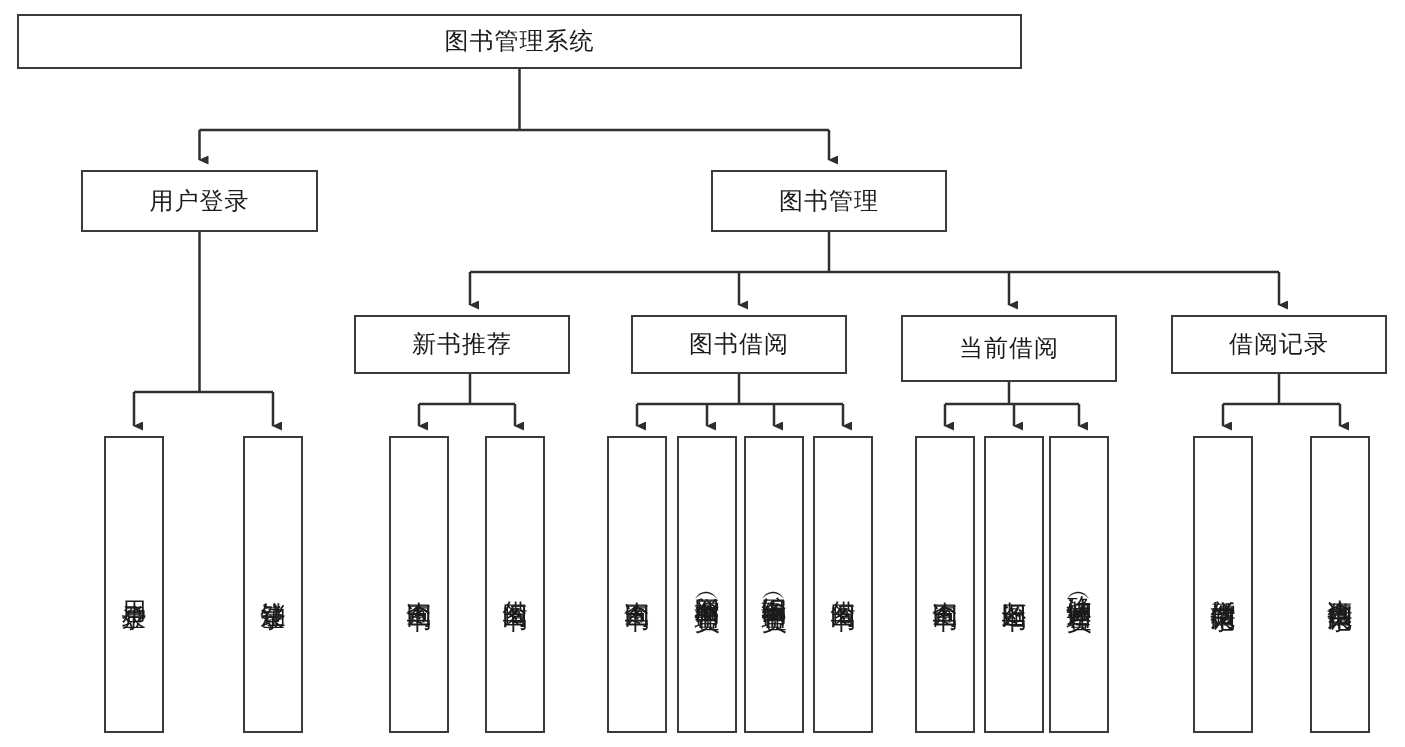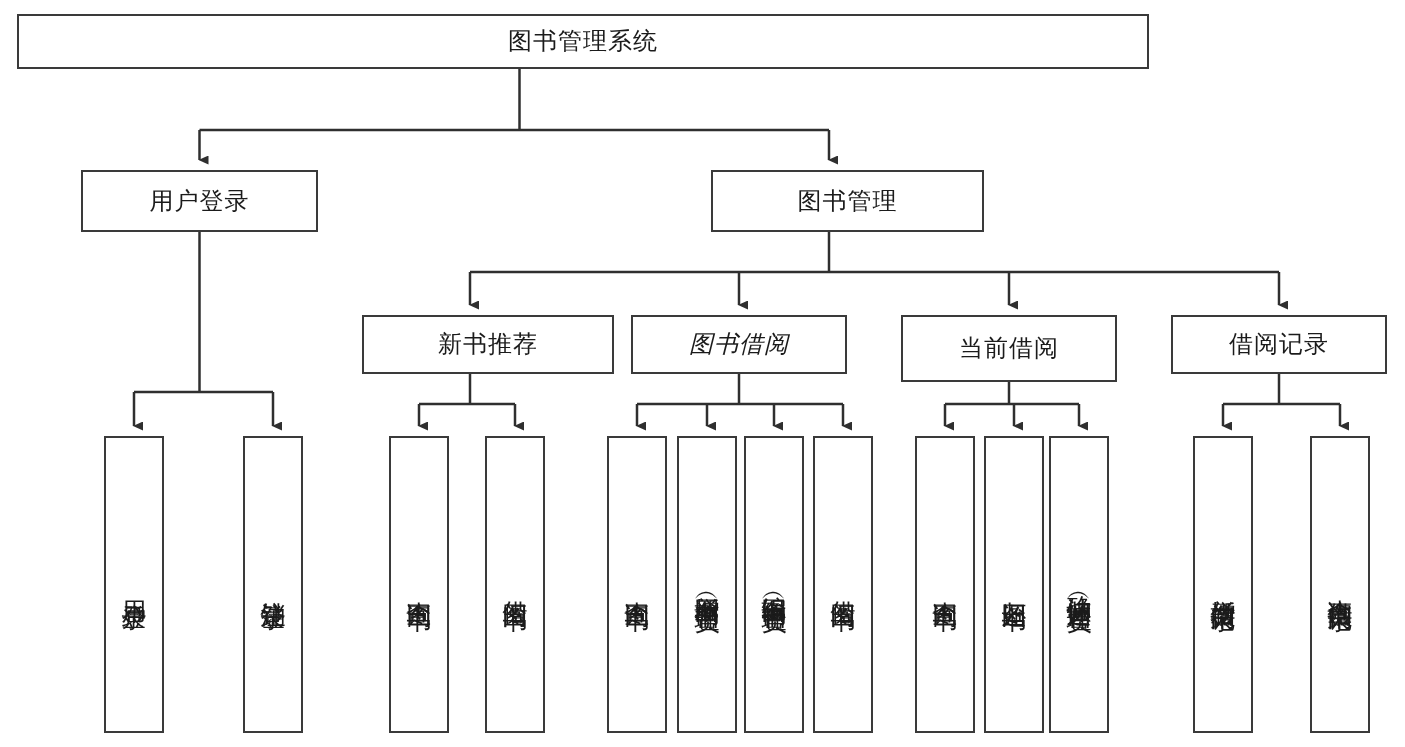--- a/index.html
+++ b/index.html
@@ -109,33 +109,33 @@
         <path d="M1014,404 L1014,426" stroke="#2f2f2f" stroke-width="2.5" fill="none" marker-end="url(#arrowhead)"></path>
         <path d="M1079,404 L1079,426" stroke="#2f2f2f" stroke-width="2.5" fill="none" marker-end="url(#arrowhead)"></path>
         <path d="M1279,374 L1279,404" stroke="#2f2f2f" stroke-width="2.5" fill="none"></path>
         <path d="M1223,404 L1340,404" stroke="#2f2f2f" stroke-width="2.5" fill="none"></path>
         <path d="M1223,404 L1223,426" stroke="#2f2f2f" stroke-width="2.5" fill="none" marker-end="url(#arrowhead)"></path>
         <path d="M1340,404 L1340,426" stroke="#2f2f2f" stroke-width="2.5" fill="none" marker-end="url(#arrowhead)"></path>
       </g>
   </svg>
 
   <div id="node-layer">
-      <div class="node node-h" style="left: 17px; top: 14px; width: 1132px; height: 55px;">
+      <div class="node node-h" style="left: 17px; top: 14px; width: 1005px; height: 55px;">
         <span class="node-label">图书管理系统</span>
       </div>
       <div class="node node-h" style="left: 81px; top: 170px; width: 237px; height: 62px;">
         <span class="node-label">用户登录</span>
       </div>
-      <div class="node node-h" style="left: 711px; top: 170px; width: 273px; height: 62px;">
+      <div class="node node-h" style="left: 711px; top: 170px; width: 236px; height: 62px;">
         <span class="node-label">图书管理</span>
       </div>
-      <div class="node node-h" style="left: 362px; top: 315px; width: 252px; height: 59px;">
+      <div class="node node-h" style="left: 354px; top: 315px; width: 216px; height: 59px;">
         <span class="node-label">新书推荐</span>
       </div>
-      <div class="node node-h" style="left: 631px; top: 315px; width: 216px; height: 59px; font-style: italic;">
+      <div class="node node-h" style="left: 631px; top: 315px; width: 216px; height: 59px;">
         <span class="node-label">图书借阅</span>
       </div>
       <div class="node node-h" style="left: 901px; top: 315px; width: 216px; height: 67px;">
         <span class="node-label">当前借阅</span>
       </div>
       <div class="node node-h" style="left: 1171px; top: 315px; width: 216px; height: 59px;">
         <span class="node-label">借阅记录</span>
       </div>
       <div class="node node-v" style="left: 104px; top: 436px; width: 60px; height: 297px;">
         <span class="node-label">用户登录</span>

